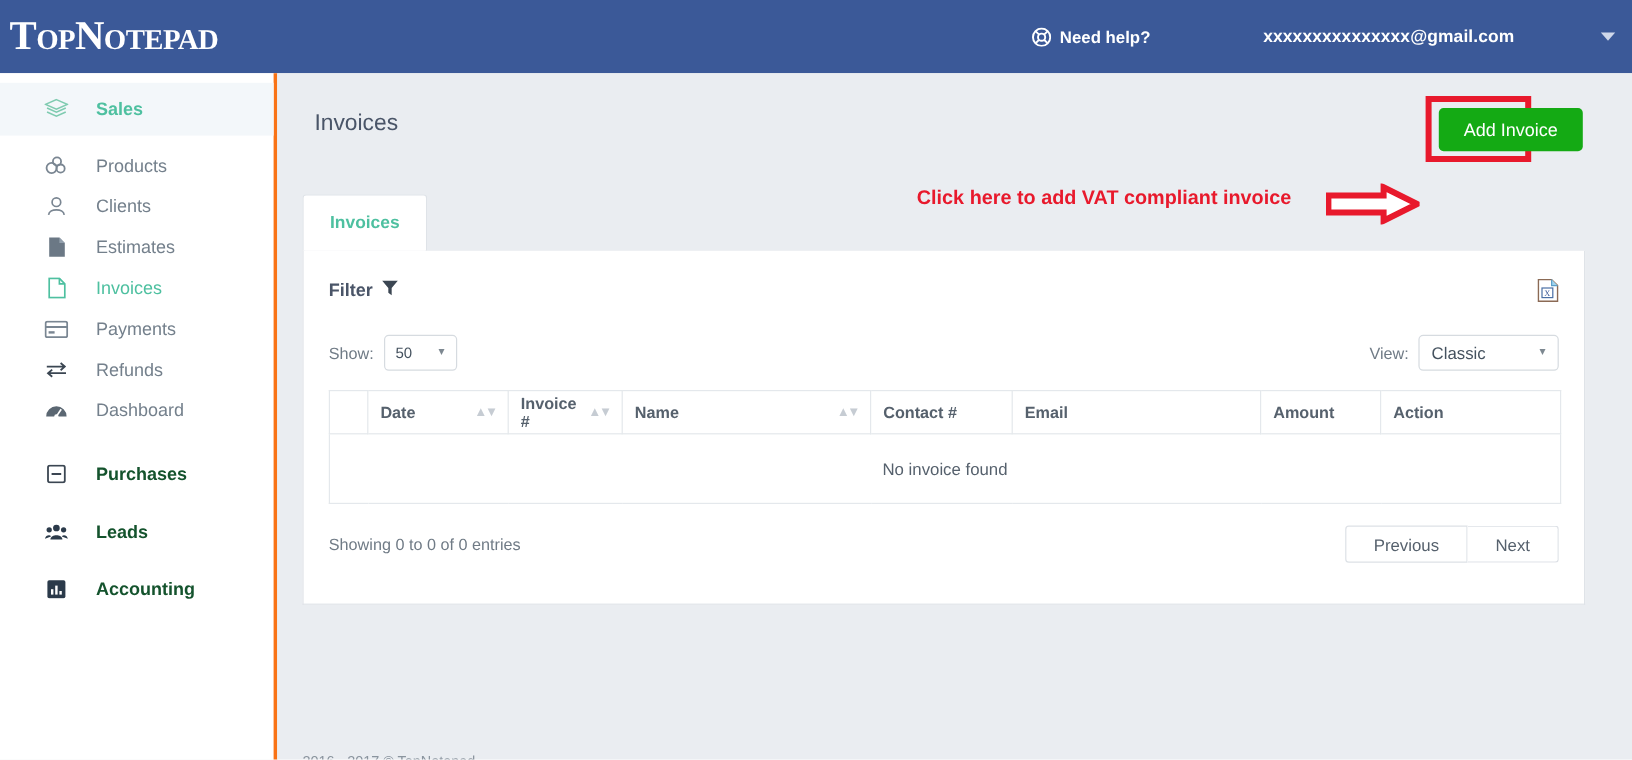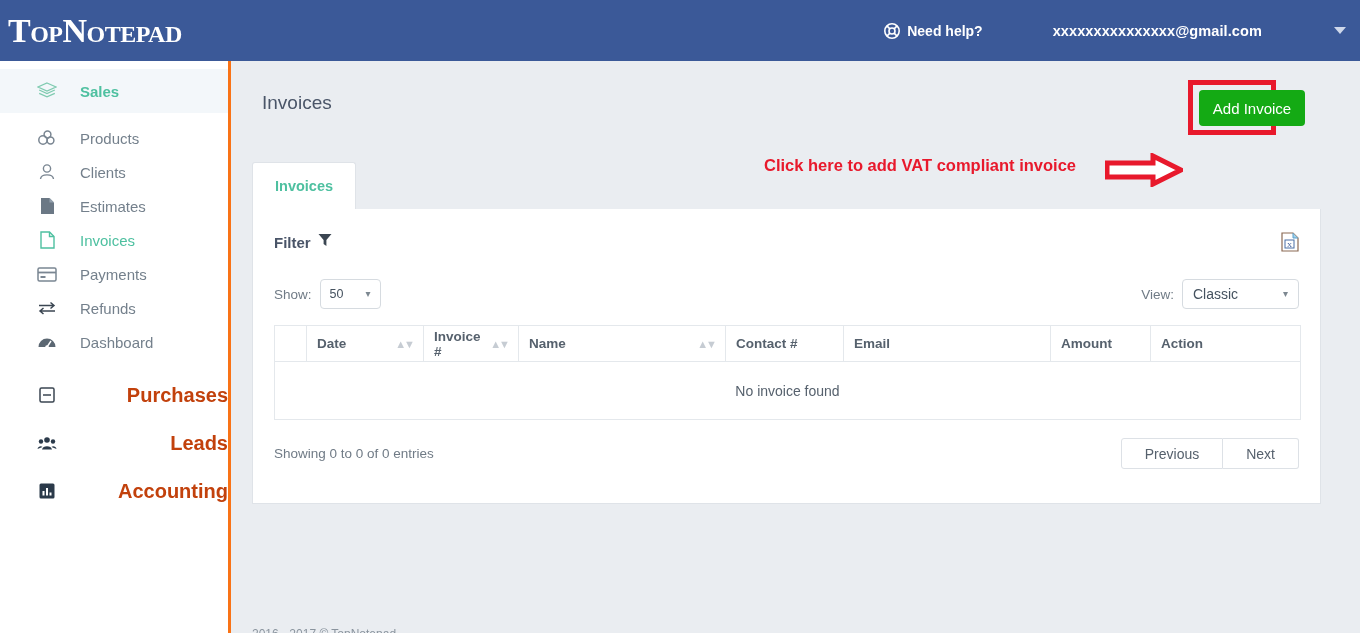--- a/index.html
+++ b/index.html
@@ -25,21 +25,21 @@
     letter-spacing:-0.5px;
     font-variant: small-caps;
     line-height:1;
   }
   .topbar-right {
     margin-left:auto; display:flex; align-items:center; color:#ffffff;
     font-size:14px; font-weight:bold; padding-right:14px;gap:44px;
   }
   .help-link { display:flex; align-items:center; gap:7px; cursor:pointer; }
   .help-icon { width:16px; height:16px; display:block; }
-  .user-email { margin-left:26px; letter-spacing:0.1px; font-size:14.5px; }
+  .user-email { margin-left:50px; letter-spacing:0.1px; font-size:14.5px; }
   .caret-down {
     margin-left:28px; width:0;height:0;
     border-left:6px solid transparent; border-right:6px solid transparent;
     border-top:7px solid #cfd8ea; cursor:pointer;
   }
 
   
   .sidebar {
     position:absolute; top:61px; left:0; width:231px; height:576px;
     background:#ffffff; border-right:3px solid #f97316;
@@ -49,42 +49,42 @@
     background:#f3f7fa; color:#4ec0a0; font-weight:bold; font-size:15px;
     cursor:pointer;
   }
   .nav-group-head .ico { width:22px; margin-right:22px; display:flex; justify-content:center;}
   .nav-item {
     height:34px; display:flex; align-items:center; padding-left:36px;
     color:#74808c; font-size:15px; cursor:pointer;
   }
   .nav-item .ico { width:22px; margin-right:22px; display:flex; justify-content:center; align-items:center;}
   .nav-item.active { color:#4ec0a0; }
-  .nav-item.top-level { font-weight:bold; color:#c2410c; font-size:20px; height:40px;justify-content:space-between; }
+  .nav-item.top-level { font-weight:bold; color:#14532d; font-size:15px; height:40px; }
   .sp-8 { height:8px; }
   .sp-16 { height:16px; }
 
   
   .content { position:absolute; top:61px; left:231px; width:1129px; height:572px; background:#eaedf1; }
   .page-title {
     position:absolute; left:31px; top:31px; font-size:19px; color:#4a5568; font-weight:normal;
   }
 
   
   .annot-text {
     position:absolute; left:533px; top:95px;
     color:#e8192c; font-weight:bold; font-size:16.5px; white-space:nowrap;
   }
   .annot-arrow { position:absolute; left:874px; top:92px; }
   .btn-highlight {
     position:absolute; left:957px; top:19px; width:88px; height:55px;
     border:5px solid #e8192c;
   }
   .add-invoice-btn {
-    position:absolute; left:968px; top:29px; width:106px; height:36px;
+    position:absolute; left:968px; top:29px; width:120px; height:36px;
     background:#14aa14; color:#ffffff; border:none; border-radius:4px;
     font-size:15px; font-family:"Liberation Sans", sans-serif; cursor:pointer;
   }
 
   
   .panel { position:absolute; left:21px; top:101px; width:1069px; }
   .tabs { display:flex; height:47px; }
   .tab {
     padding:0 22px; height:47px; display:flex; align-items:center;
     font-size:14.5px; font-weight:bold; cursor:pointer;

